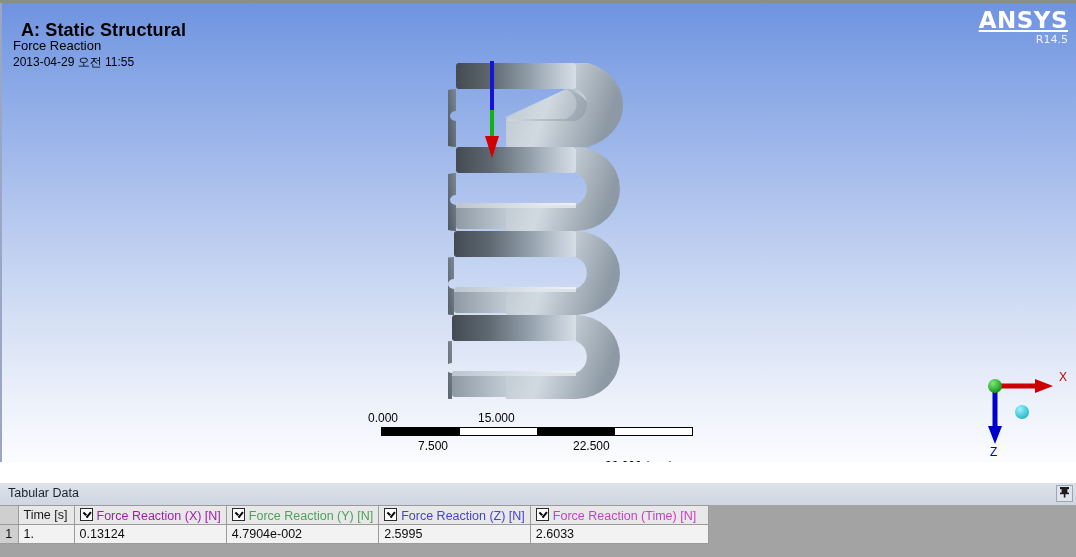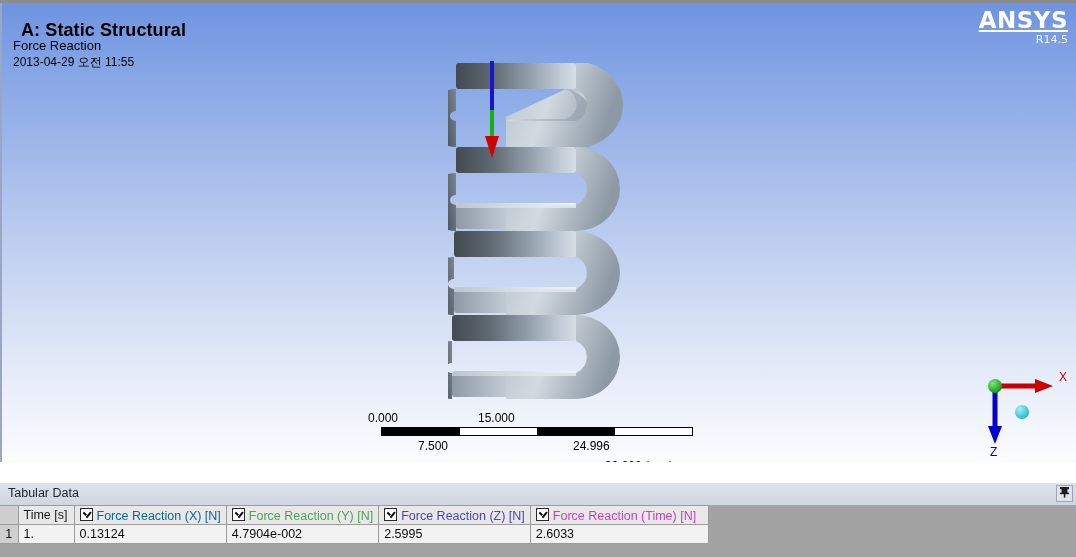--- a/index.html
+++ b/index.html
@@ -79,21 +79,21 @@
   #tbl thead th{background:#e8e8e8;color:#1a1a1a;border-top:1px solid #9b9b9b;}
   #tbl thead th.corner{background:#cfcfcf;}
   #tbl tbody td{background:#f2f2f2;color:#0d0d0d;}
   #tbl tbody td.rowhdr{background:#cfcfcf;text-align:center;padding:0;}
   .chk{display:inline-block;width:11px;height:11px;border:1px solid #2b2b2b;
     background:#fff;vertical-align:-1px;margin-right:4px;position:relative;}
   .chk:after{content:"";position:absolute;left:2px;top:4px;width:4px;height:1.5px;
     background:#000;transform:rotate(42deg);}
   .chk:before{content:"";position:absolute;left:4px;top:5px;width:7px;height:1.5px;
     background:#000;transform:rotate(-50deg);}
-  .hx{color:#0369a1;} .hy{color:#4da25a;} .hz{color:#4444cc;} .ht{color:#c73fc7;}
+  .hx{color:#a21caf;} .hy{color:#4da25a;} .hz{color:#4444cc;} .ht{color:#c73fc7;}
 </style>
 </head>
 <body>
 
 <div id="app">
 
   <div id="viewport">
 
     <div class="hdr" id="hdr-title">A: Static Structural</div>
     <div class="hdr" id="hdr-sub">Force Reaction</div>
@@ -178,21 +178,21 @@
       <span class="lbl" style="left:0px;top:0px;">0.000</span>
       <span class="lbl" style="left:110px;top:0px;">15.000</span>
       <span class="lbl" style="left:237px;top:0px;margin-top:48px;">30.000 (mm)</span>
       <div id="rbar">
         <div class="seg-b" style="width:25%"></div>
         <div class="seg-w" style="width:25%"></div>
         <div class="seg-b" style="width:25%"></div>
         <div class="seg-w" style="width:25%"></div>
       </div>
       <span class="lbl" style="left:50px;top:28px;">7.500</span>
-      <span class="lbl" style="left:205px;top:28px;">24.996</span>
+      <span class="lbl" style="left:205px;top:28px;">22.500</span>
     </div>
 
     <svg id="triad" viewBox="0 0 108 90">
       <radialGradient id="gGreen" cx="0.35" cy="0.3" r="0.8">
         <stop offset="0" stop-color="#7bea7b"></stop>
           <stop offset="1" stop-color="#0a8a0a"></stop>
       </radialGradient>
       <radialGradient id="gCyan" cx="0.35" cy="0.3" r="0.8">
         <stop offset="0" stop-color="#9cf3fb"></stop>
           <stop offset="1" stop-color="#17b2c4"></stop>

